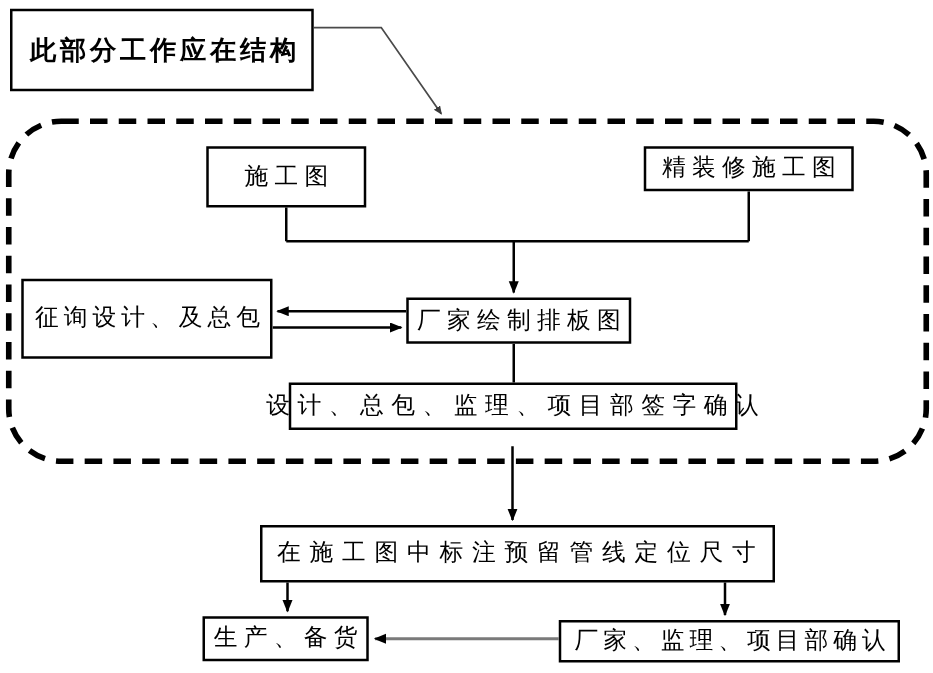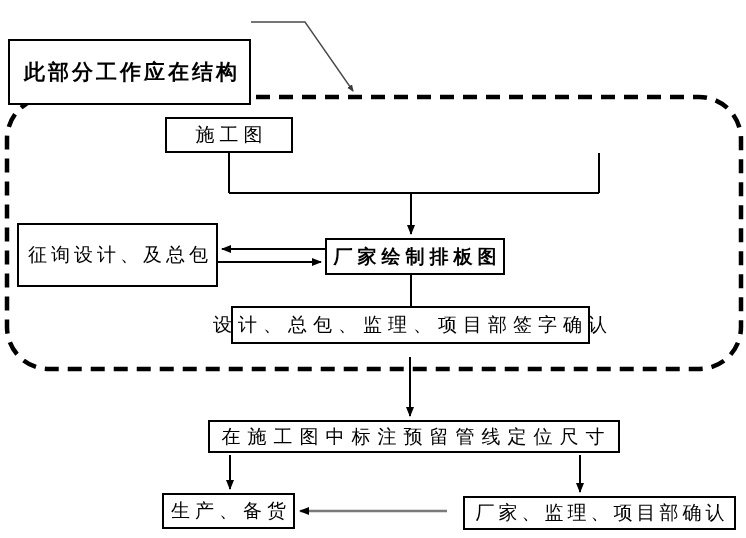--- a/index.html
+++ b/index.html
@@ -39,30 +39,29 @@
     line-height: 1.35;
     z-index: 2;
   }
   .node span { display: block; white-space: nowrap; text-indent: 5px; }
   .note-box {
     left: 8px; top: 7px; width: 243px; height: 66px;
     font-weight: 700;
     font-size: 21px;
     letter-spacing: 3px;
     line-height: 1.45;
-    margin-top: 32px;
   }
-  .box-construction  { left: 165px; top: 117px; width: 128px; height: 36px; }
+  .box-construction  { left: 165px; top: 117px; width: 128px; height: 49px; }
   .box-decoration    { left: 515px; top: 117px; width: 168px; height: 36px; }
   .box-consult       { left: 17px;  top: 223px; width: 201px; height: 64px; letter-spacing: 4px; text-align: right; }
-  .box-layout        { left: 325px; top: 238px; width: 180px; height: 37px; font-weight: bold; }
+  .box-layout        { left: 325px; top: 238px; width: 180px; height: 37px; }
   .box-sign          { left: 231px; top: 306px; width: 359px; height: 38px; letter-spacing: 6px; }
-  .box-mark          { left: 208px; top: 420px; width: 412px; height: 33px; letter-spacing: 7px; }
+  .box-mark          { left: 208px; top: 420px; width: 412px; height: 46px; letter-spacing: 7px; }
   .box-production    { left: 162px; top: 493px; width: 133px; height: 36px; align-items: center; }
-  .box-final         { left: 447px; top: 496px; width: 273px; height: 34px; letter-spacing: 4px; margin-left: 16px; }
+  .box-final         { left: 447px; top: 496px; width: 273px; height: 34px; letter-spacing: 4px; }
 </style>
 </head>
 <body>
 
 <div class="canvas">
 
   <svg class="connector-layer" width="746" height="538" viewBox="0 0 746 538" xmlns="http://www.w3.org/2000/svg">
     <defs>
       <marker id="arrow-black" markerWidth="12" markerHeight="10" refX="9" refY="4" orient="auto" markerUnits="userSpaceOnUse">
         <path d="M0,0 L10,4 L0,8 Z" fill="#000000"></path>
@@ -94,20 +93,23 @@
   </svg>
 
   <div class="node note-box">
     <span>此部分工作应在结构</span>
   </div>
 
   <div class="node box-construction">
     <span>施工图</span>
   </div>
 
+  <div class="node box-decoration">
+    <span>精装修施工图</span>
+  </div>
 
   <div class="node box-consult">
     <span>征询设计、及总包</span>
   </div>
 
   <div class="node box-layout">
     <span>厂家绘制排板图</span>
   </div>
 
   <div class="node box-sign">

